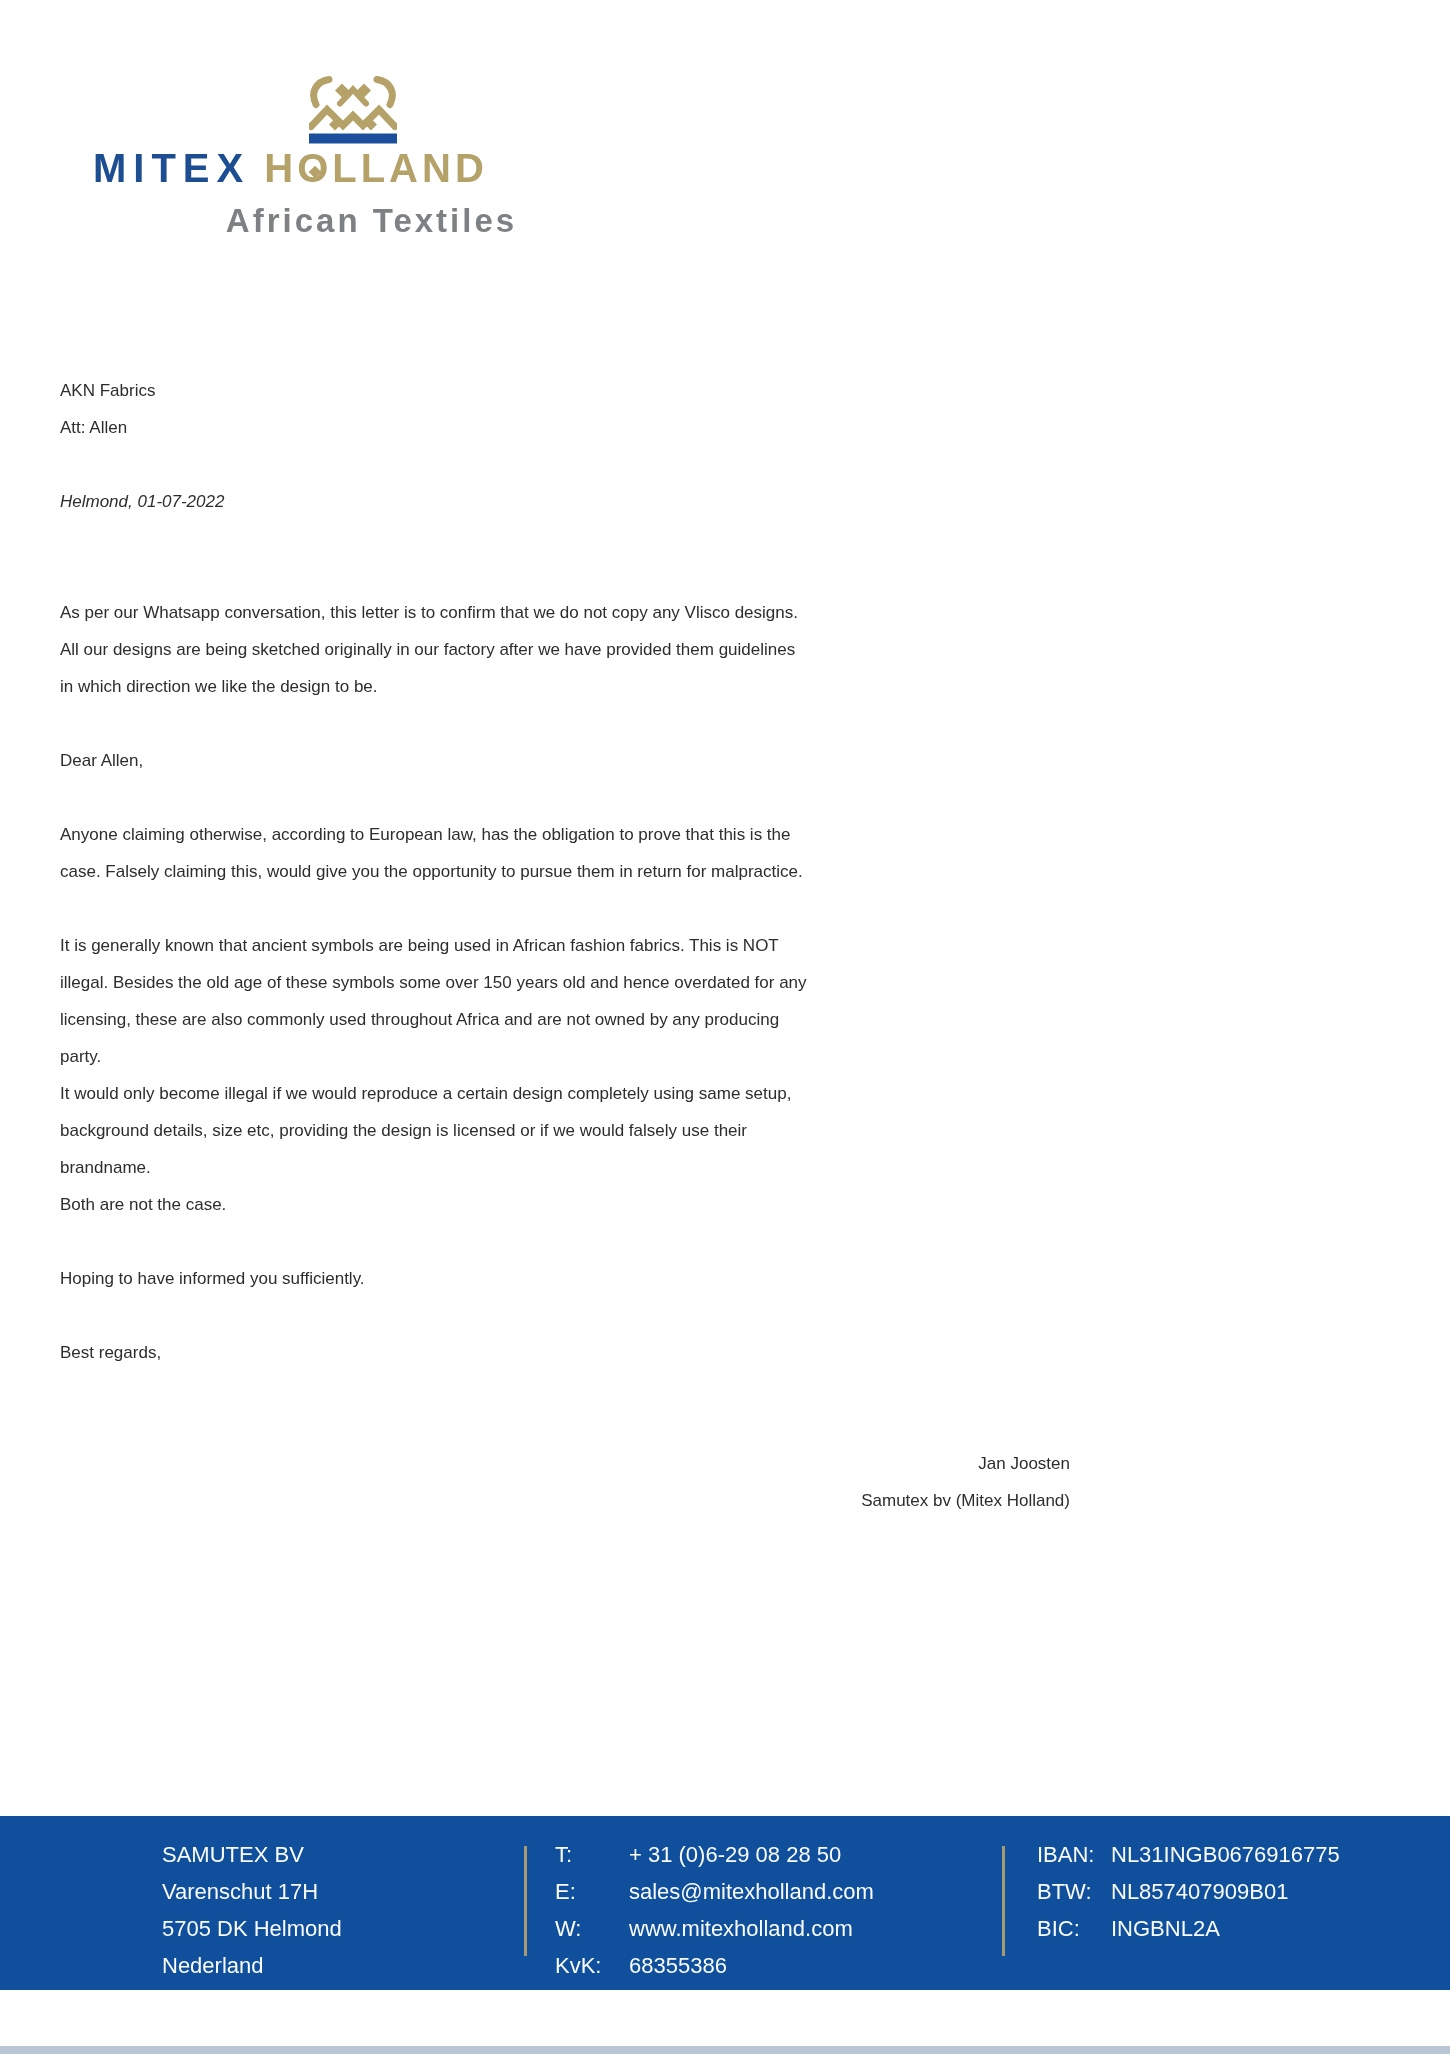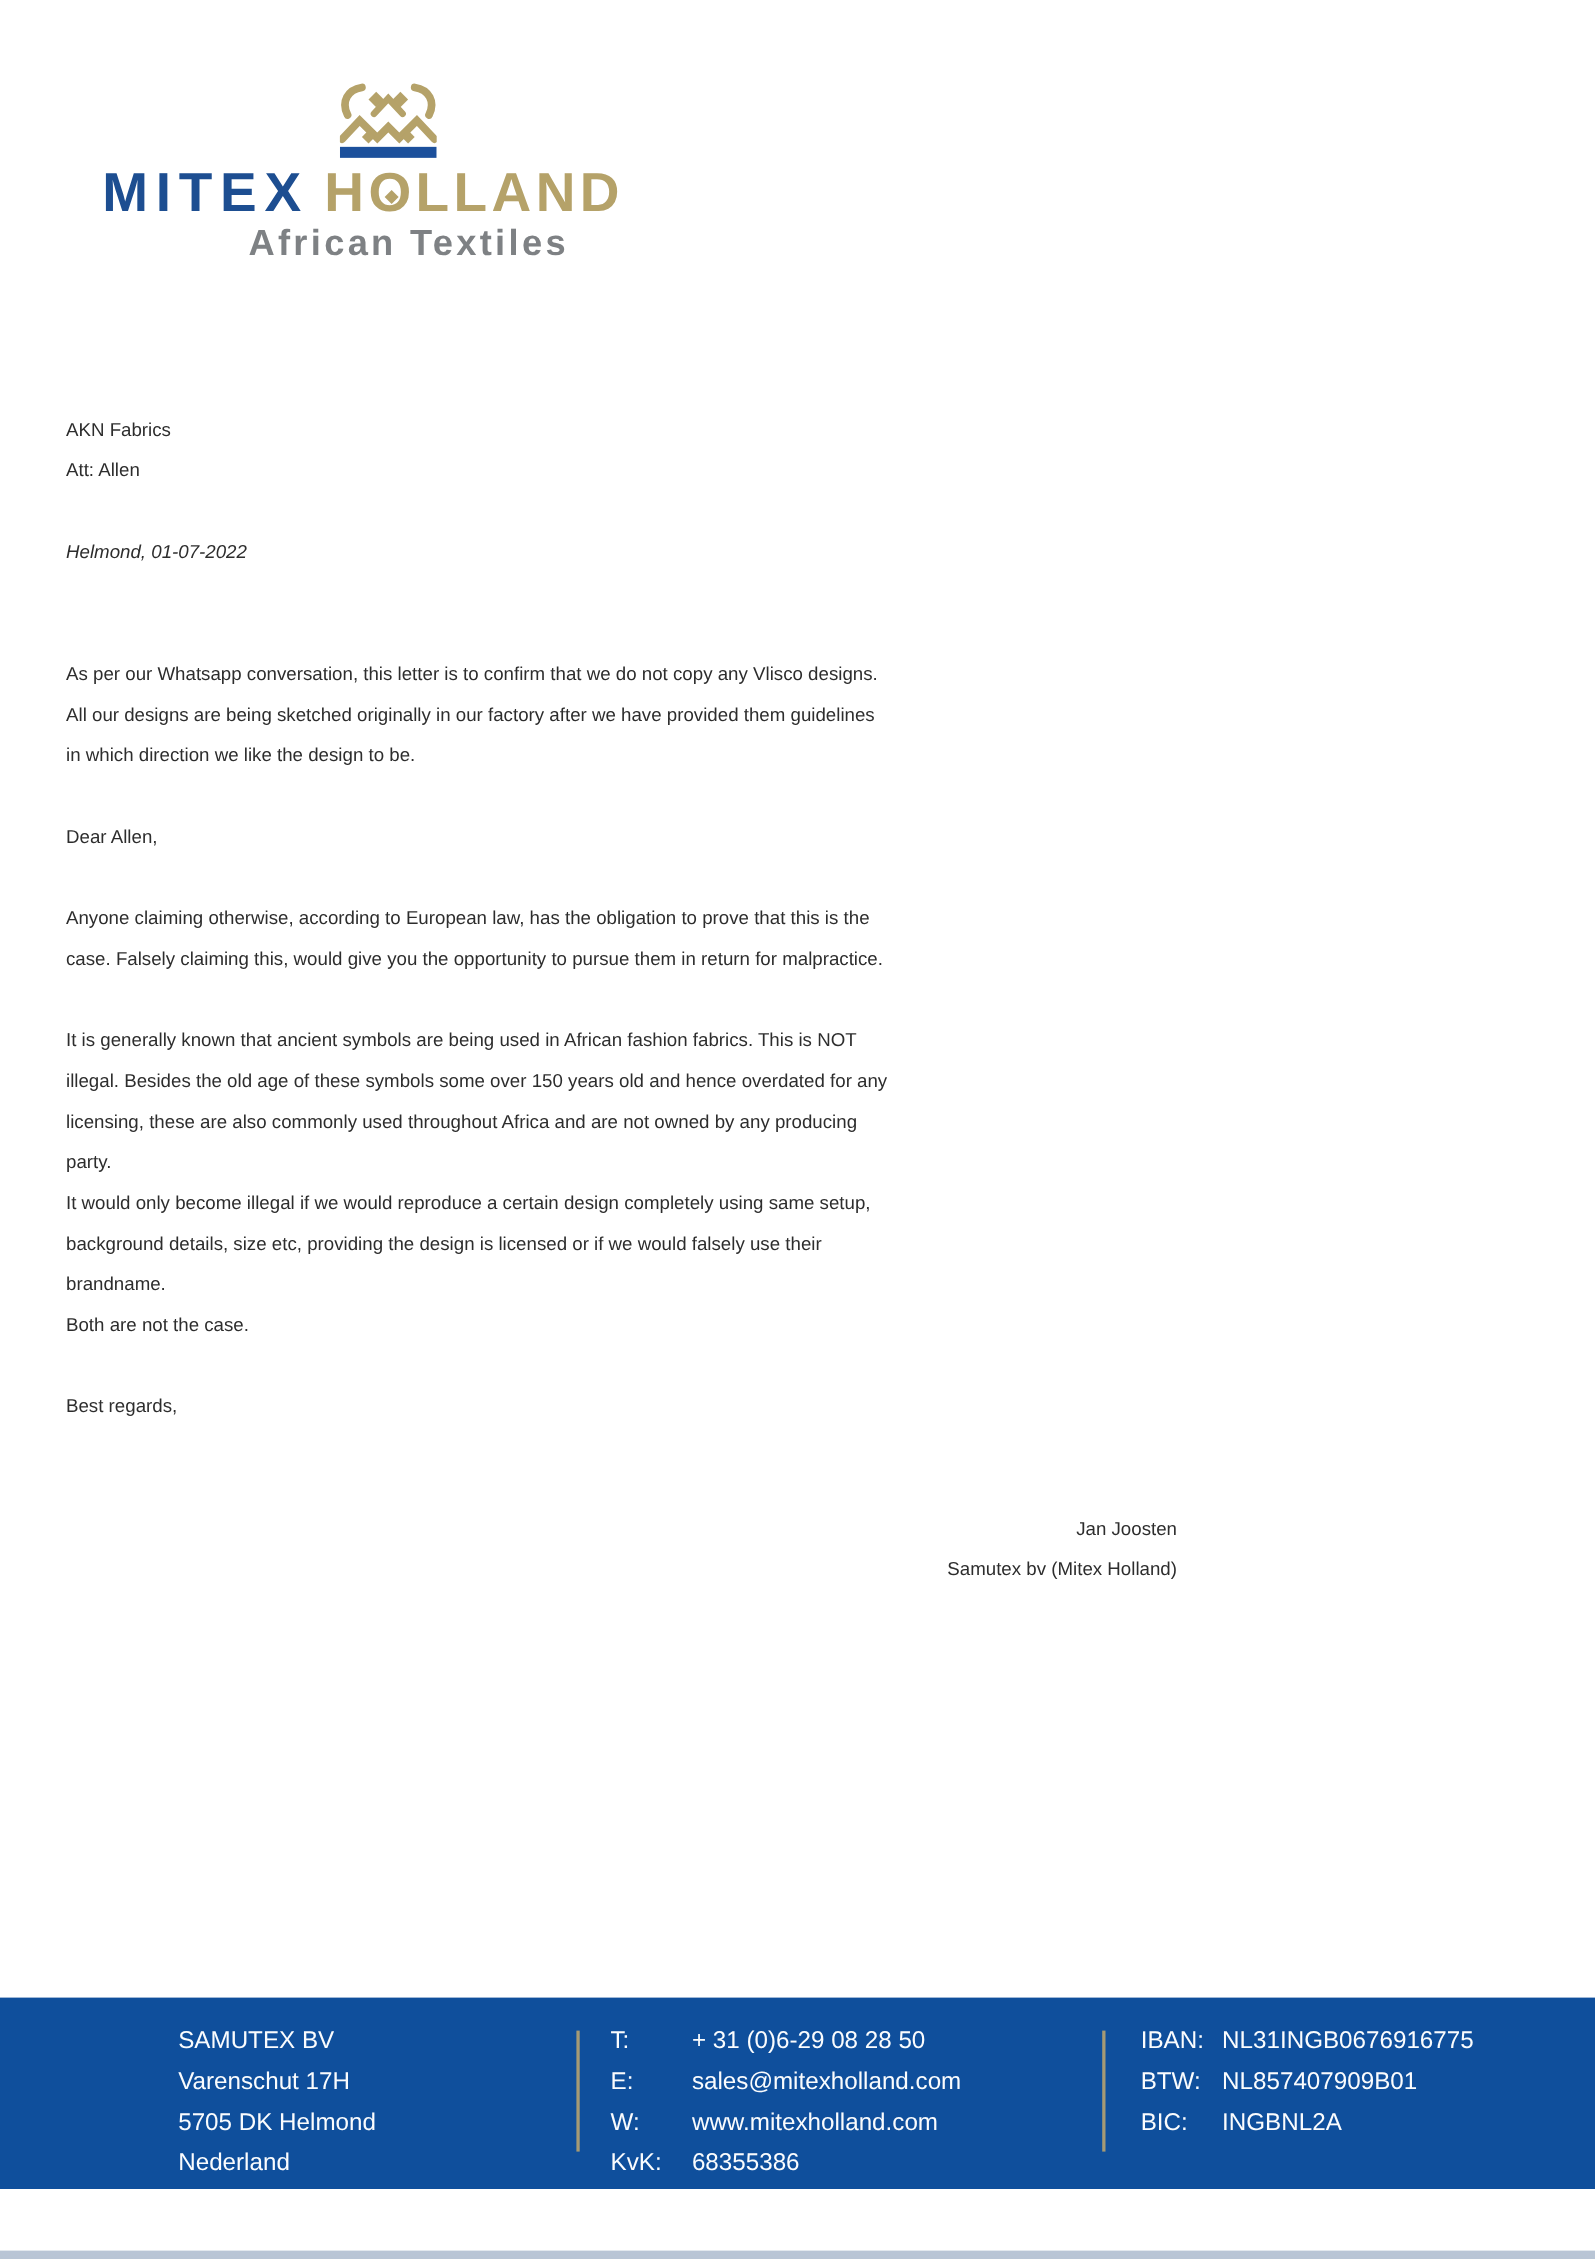--- a/index.html
+++ b/index.html
@@ -7,21 +7,21 @@
     position:relative;width:1450px;height:2054px;margin:0 auto;
     background:#ffffff;overflow:hidden;
     font-family:"Liberation Sans",sans-serif;
   }
 
   
   .logo-block{position:absolute;left:93px;top:74px;width:477px;}
   .crown{position:absolute;left:216px;top:0;width:88px;height:70px;}
   .brand-line{
     position:absolute;left:0;top:72px;width:477px;white-space:nowrap;
-    font-size:50px;font-weight:bold;letter-spacing:4px;
+    font-size:40px;font-weight:bold;letter-spacing:4px;
   }
   .brand-primary{color:#1d4e91;letter-spacing:7px;margin-right:14px;}
   .brand-secondary{color:#b5a269;}
   .o-sp{position:relative;display:inline-block;}
   .o-sp .dia{
     position:absolute;left:50%;top:57%;width:9px;height:9px;background:#b5a269;
     transform:translate(-50%,-50%) rotate(45deg);
   }
   .tagline{
     position:absolute;left:40px;top:128px;width:477px;text-align:center;
@@ -98,20 +98,21 @@
     <p>Anyone claiming otherwise, according to European law, has the obligation to prove that this is the
 case. Falsely claiming this, would give you the opportunity to pursue them in return for malpractice.</p>
     <p>It is generally known that ancient symbols are being used in African fashion fabrics. This is NOT
 illegal. Besides the old age of these symbols some over 150 years old and hence overdated for any
 licensing, these are also commonly used throughout Africa and are not owned by any producing
 party.
 It would only become illegal if we would reproduce a certain design completely using same setup,
 background details, size etc, providing the design is licensed or if we would falsely use their
 brandname.
 Both are not the case.</p>
+    <p>Hoping to have informed you sufficiently.</p>
     <p class="closing">Best regards,</p>
     <p class="signature">Jan Joosten
 Samutex bv (Mitex Holland)</p>
   </main>
 
   <div class="pattern-band">
     <svg width="1450" height="50" viewBox="0 0 1450 50" preserveAspectRatio="none" aria-hidden="true">
       <defs>
         <pattern id="afp" width="300" height="50" patternUnits="userSpaceOnUse">
           <rect width="300" height="50" fill="#b3a06a"></rect>

